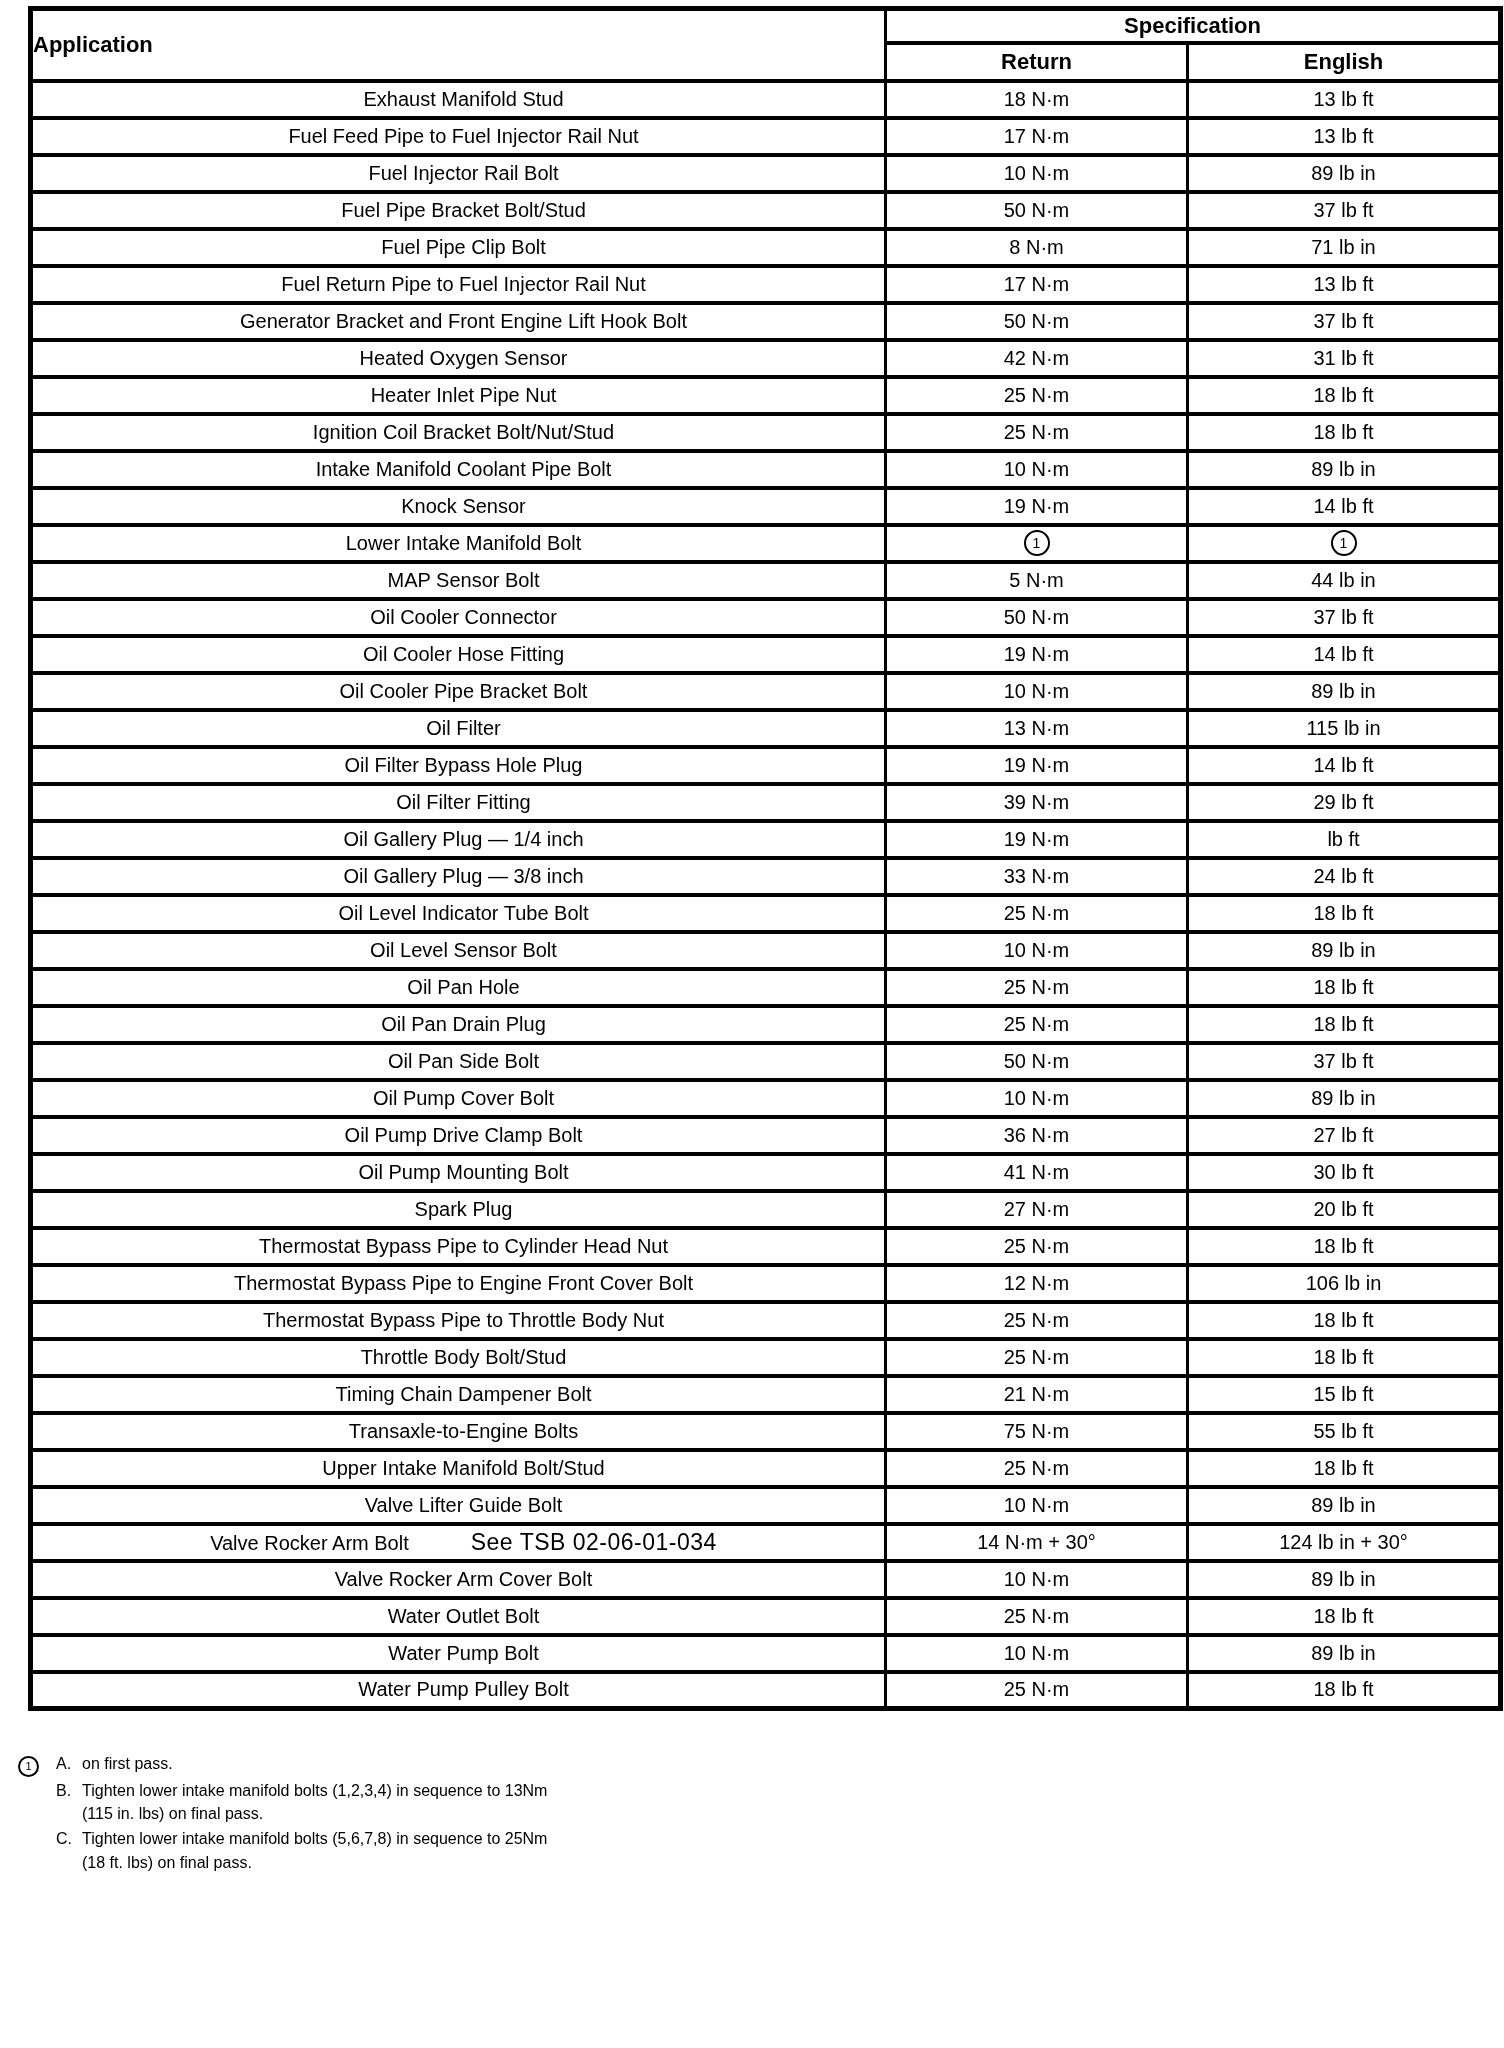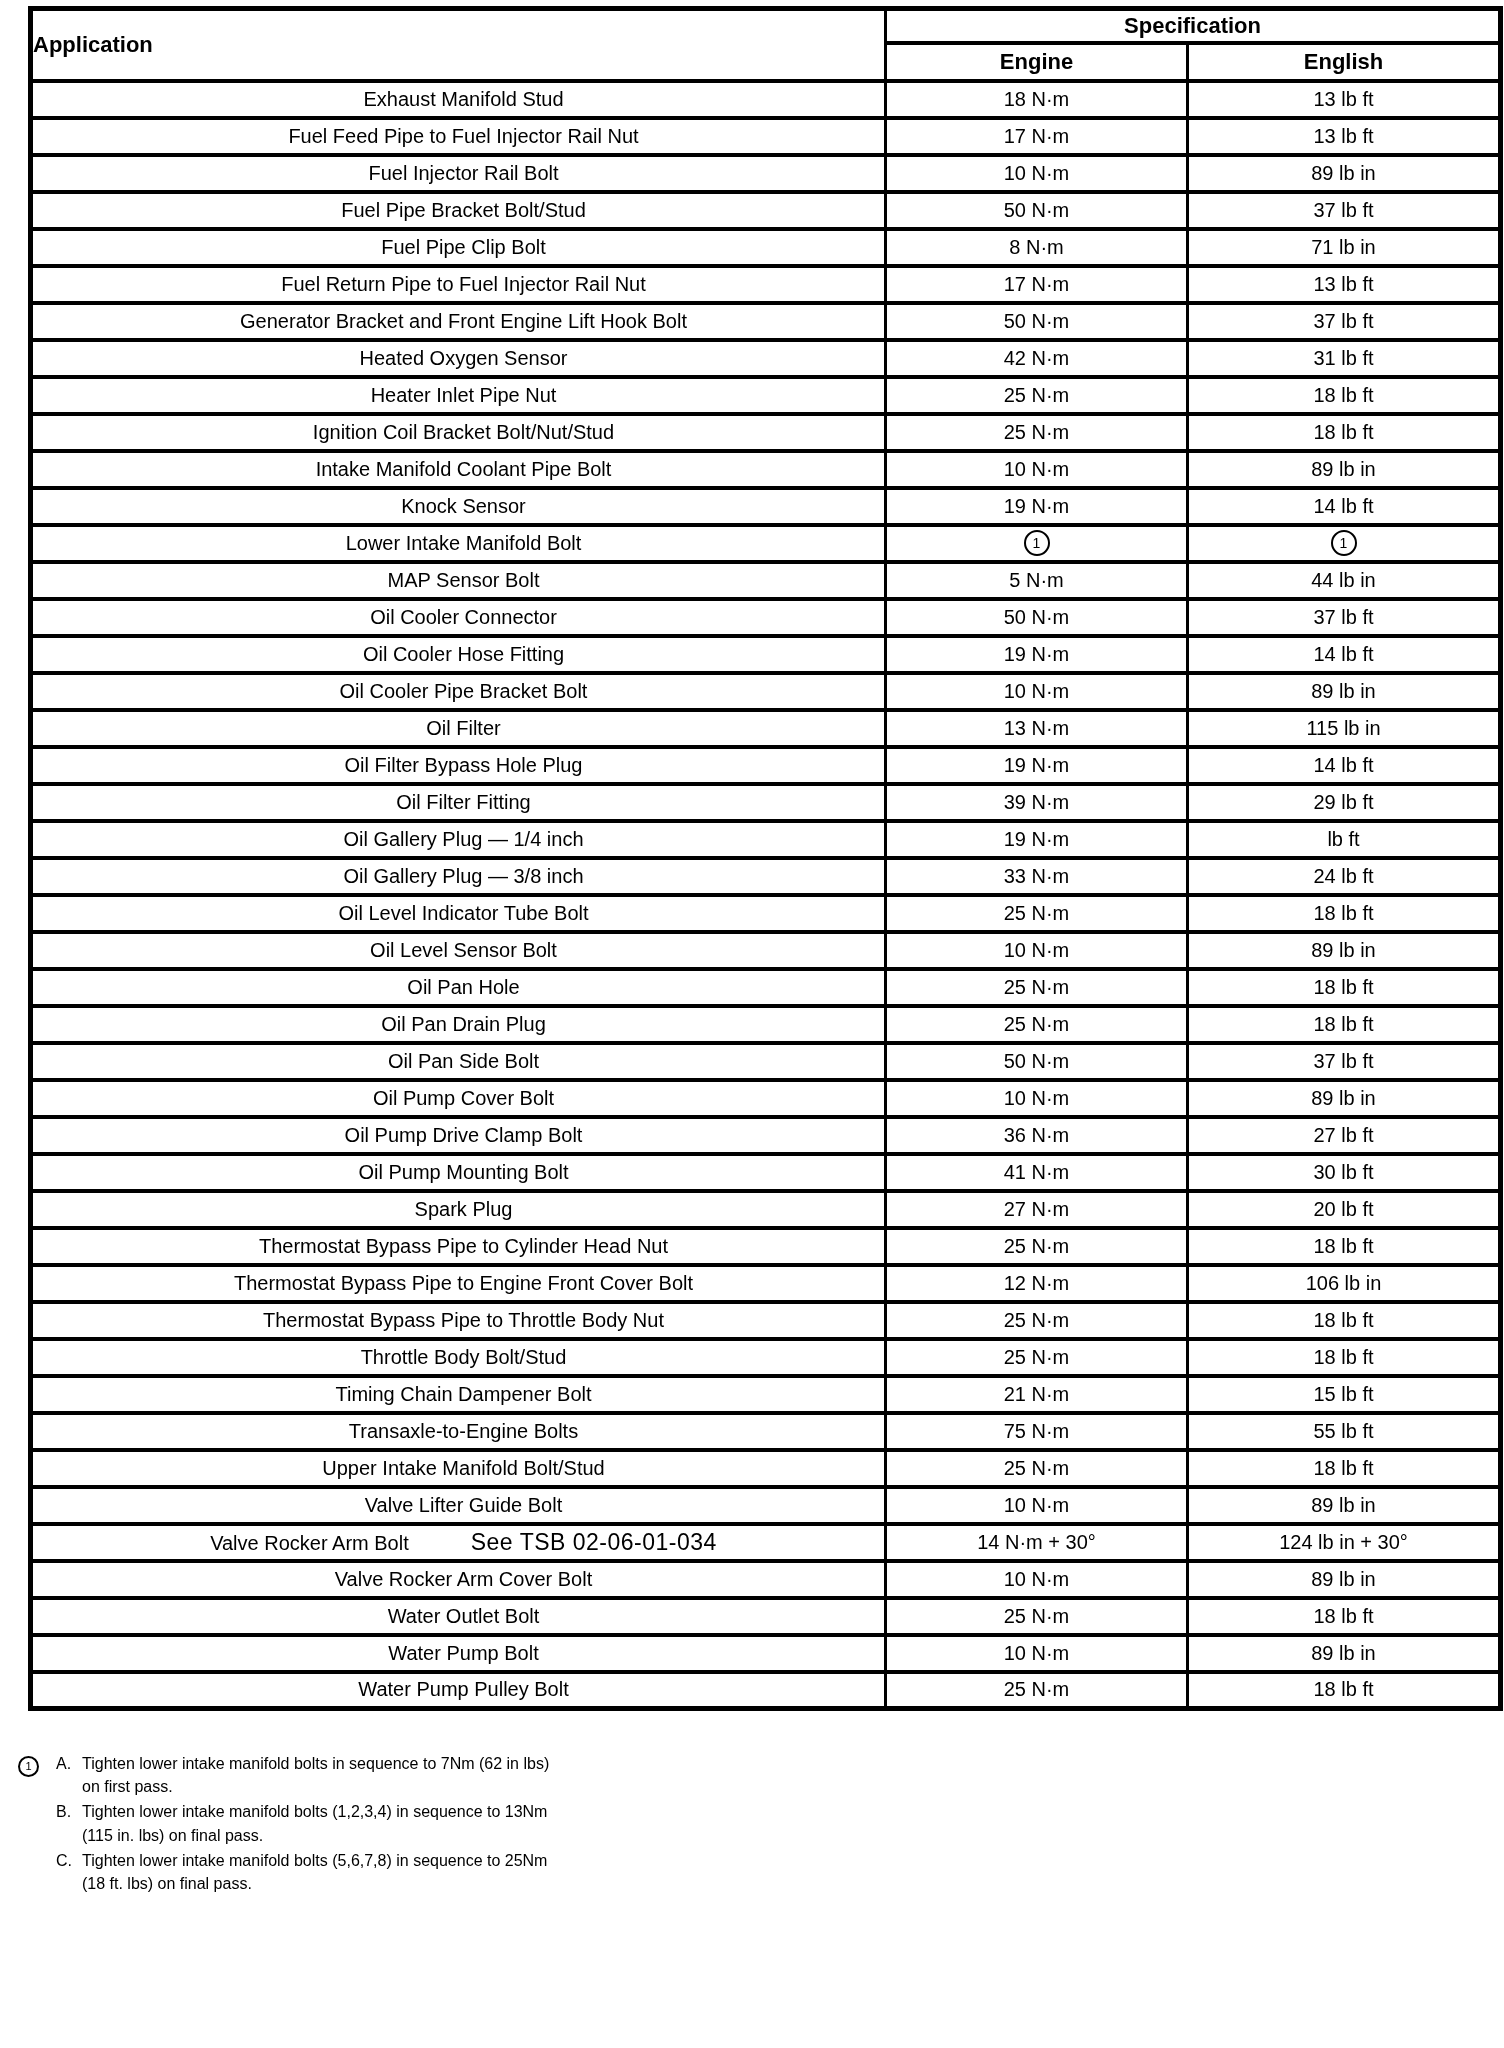--- a/index.html
+++ b/index.html
@@ -85,21 +85,21 @@
       <col class="c-app">
         <col class="c-met">
         <col class="c-eng">
     </colgroup>
     <thead>
       <tr>
         <th rowspan="2" class="app-head">Application</th>
         <th colspan="2" class="spec-head">Specification</th>
       </tr>
       <tr>
-        <th class="sub-head">Engine</th>
+        <th class="sub-head">Return</th>
         <th class="sub-head">English</th>
       </tr>
     </thead>
     <tbody>
         <tr>
           <td class="app-cell"><span>Exhaust Manifold Stud</span></td>
           <td class="val-cell">18 N·m</td>
           <td class="val-cell">13 lb ft</td>
         </tr>
         <tr>
@@ -318,21 +318,20 @@
           <td class="val-cell">18 lb ft</td>
         </tr>
       </tbody>
   </table>
 
   <div class="footnotes">
     <div class="fn-item">
       <span class="fn-circle-slot"><span class="fn-circle">1</span></span>
       <span class="fn-label">A.</span>
       <span class="fn-text">
-        <div>Tighten lower intake manifold bolts in sequence to 7Nm (62 in lbs)</div>
         <div>on first pass.</div>
       </span>
     </div>
     <div class="fn-item">
       <span class="fn-circle-slot"></span>
       <span class="fn-label">B.</span>
       <span class="fn-text">
         <div>Tighten lower intake manifold bolts (1,2,3,4) in sequence to 13Nm</div>
         <div>(115 in. lbs) on final pass.</div>
       </span>

